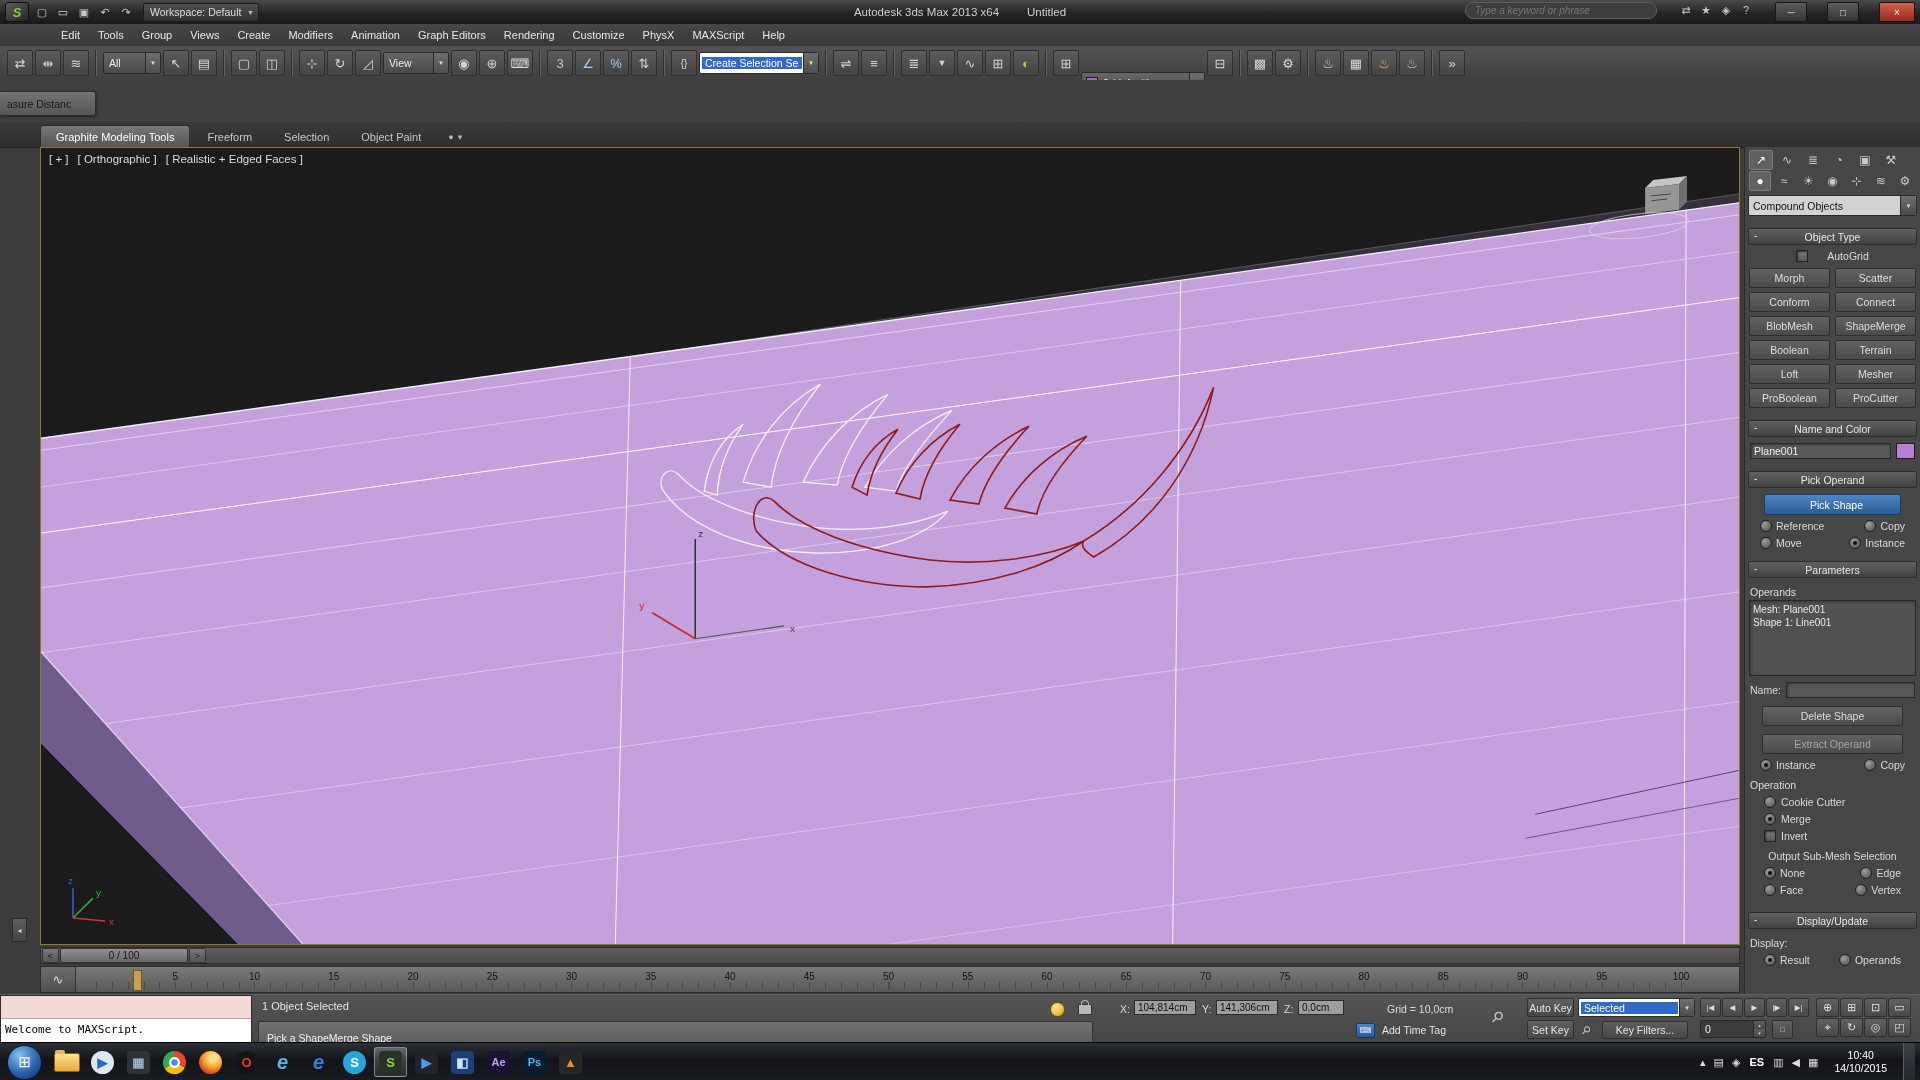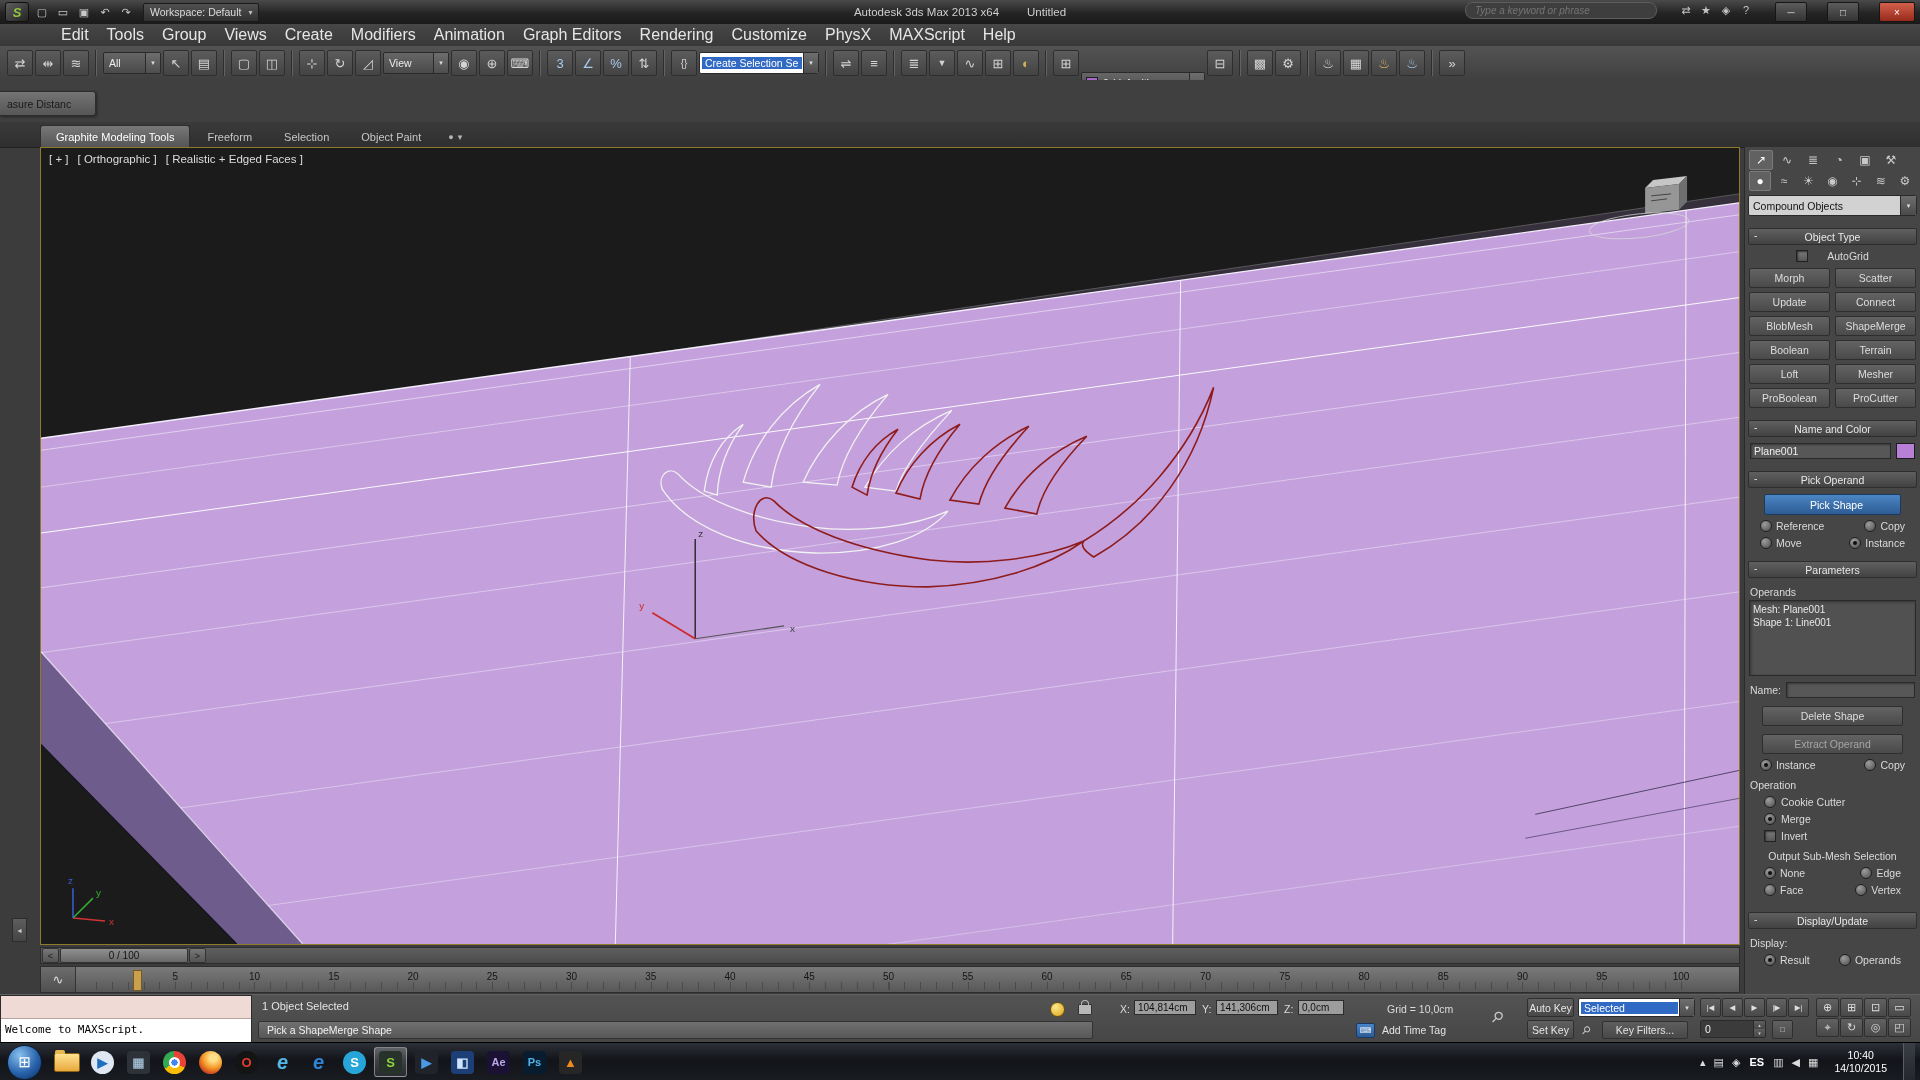--- a/index.html
+++ b/index.html
@@ -14,21 +14,21 @@
   .cary{font-size:8px;color:#bbb;}
   .tb-title{position:absolute;left:50%;transform:translateX(-50%);top:0;height:24px;display:flex;align-items:center;gap:28px;color:#cfcfcf;font-size:11.5px;white-space:nowrap;}
   .tb-right{margin-left:auto;display:flex;align-items:flex-start;gap:20px;}
   .search{width:172px;height:15px;background:#3e3e3e;border:1px solid #5d5d5d;border-radius:8px;color:#c0c0c0;font-style:italic;font-size:10px;padding:0 9px;outline:none;font-family:"Liberation Sans",sans-serif;}
   .tico{width:18px;height:16px;display:flex;align-items:center;justify-content:center;color:#c4c4c4;font-size:11px;}
   .winbtn{width:30px;height:18px;display:flex;align-items:center;justify-content:center;background:linear-gradient(#5c5c5c,#333);border:1px solid #161616;color:#ddd;font-size:10px;border-radius:2px;}
   .winbtn.close{background:linear-gradient(#d4604c,#962a1b);width:34px;color:#fff;}
 
   
   .menubar{position:absolute;left:0;top:24px;right:0;height:22px;background:linear-gradient(#474747,#383838);display:flex;align-items:center;padding-left:52px;border-bottom:1px solid #282828;}
-  .menu{padding:0 9px;height:100%;display:flex;align-items:center;color:#e6e6e6;font-size:16px;}
+  .menu{padding:0 9px;height:100%;display:flex;align-items:center;color:#e6e6e6;font-size:11px;}
 
   
   .toolbar{position:absolute;left:0;top:46px;right:0;height:34px;background:linear-gradient(#535353,#404040);display:flex;align-items:center;padding:0 7px;gap:2px;border-bottom:1px solid #282828;}
   .tbtn{width:24px;height:24px;flex:0 0 auto;display:flex;align-items:center;justify-content:center;background:linear-gradient(#5c5c5c,#434343);border:1px solid #2e2e2e;border-radius:2px;color:#d4d4d4;font-size:13px;}
   .tsep{width:1px;height:26px;background:#2e2e2e;border-right:1px solid #636363;margin:0 4px;flex:0 0 auto;}
   .combo{height:20px;background:linear-gradient(#666,#4a4a4a);border:1px solid #2a2a2a;border-radius:2px;display:flex;align-items:center;font-size:10.5px;color:#ececec;flex:0 0 auto;overflow:hidden;}
   .combo .val{flex:1;padding:0 5px;white-space:nowrap;overflow:hidden;}
   .combo .arr{width:14px;align-self:stretch;display:flex;align-items:center;justify-content:center;background:linear-gradient(#6e6e6e,#4e4e4e);border-left:1px solid #2a2a2a;font-size:7px;color:#ddd;}
   .combo.light{background:#fff;color:#111;}
   .combo.light .val{background:#316ac5;color:#fff;margin:2px 1px 2px 2px;padding:0 3px;display:flex;align-items:center;}
@@ -88,21 +88,21 @@
   .ticklines{position:absolute;left:55px;width:1586px;top:15px;height:8px;background:repeating-linear-gradient(90deg,#4b4b4b 0,#4b4b4b 1px,transparent 1px,transparent 15.85px);}
   .tick{position:absolute;top:4px;transform:translateX(-50%);font-size:10px;color:#161616;}
   .marker0{position:absolute;left:92px;top:3px;width:7px;height:19px;background:#c9a14e;border:1px solid #77591f;}
 
   
   .status{position:absolute;left:0;top:994px;right:0;height:48px;background:linear-gradient(#535353,#464646);border-top:1px solid #606060;}
   .listener{position:absolute;left:0;top:0;width:252px;height:48px;border:1px solid #2c2c2c;box-sizing:border-box;}
   .listener .pink{height:22px;background:#f0dad5;border-bottom:1px solid #b8a29d;}
   .listener .white{height:24px;background:#fff;color:#000;font-family:"DejaVu Sans Mono",monospace;font-size:11px;padding:4px 4px 0;box-sizing:border-box;white-space:nowrap;overflow:hidden;}
   .stxt{position:absolute;font-size:11px;color:#e4e4e4;white-space:nowrap;}
-  .promptbar{position:absolute;left:258px;top:26px;width:835px;height:18px;background:linear-gradient(#707070,#575757);border:1px solid #333;border-radius:2px;display:flex;align-items:center;padding:8px 8px;font-size:10.5px;color:#f2f2f2;box-sizing:border-box;}
+  .promptbar{position:absolute;left:258px;top:26px;width:835px;height:18px;background:linear-gradient(#707070,#575757);border:1px solid #333;border-radius:2px;display:flex;align-items:center;padding:16px 8px;font-size:10.5px;color:#f2f2f2;box-sizing:border-box;}
   .bulb{position:absolute;left:1050px;top:7px;width:13px;height:13px;border-radius:50%;background:radial-gradient(circle at 35% 30%,#ffe98a,#d8a017);border:1px solid #6e5407;}
   .padlock{position:absolute;left:1078px;top:9px;width:12px;height:9px;background:#b8b8b8;border:1px solid #333;border-radius:1px;}
   .padlock::before{content:'';position:absolute;left:2px;top:-5px;width:6px;height:5px;border:1.5px solid #b8b8b8;border-bottom:none;border-radius:4px 4px 0 0;}
   .clab{position:absolute;top:8px;font-size:10.5px;color:#dcdcdc;}
   .coordf{position:absolute;top:5px;height:15px;background:#9d9d9d;border:1px solid #2c2c2c;font-size:10px;color:#111;padding:0 3px;outline:none;box-sizing:border-box;font-family:"Liberation Sans",sans-serif;}
   .kbdicon{position:absolute;left:1356px;top:28px;width:17px;height:13px;background:linear-gradient(#4a85c8,#2c5a94);border:1px solid #1b3a63;border-radius:2px;color:#fff;font-size:8px;display:flex;align-items:center;justify-content:center;}
   .wrench{position:absolute;left:1492px;top:13px;font-size:15px;color:#c6c6c6;transform:rotate(45deg);}
   .akbtn{position:absolute;width:47px;height:19px;background:linear-gradient(#606060,#484848);border:1px solid #2e2e2e;border-radius:2px;color:#e6e6e6;font-size:10.5px;display:flex;align-items:center;justify-content:center;box-sizing:border-box;}
   .selcombo{position:absolute;left:1578px;top:3px;width:117px;height:19px;box-sizing:border-box;}
   .kfbtn{position:absolute;left:1602px;top:26px;width:86px;height:18px;background:linear-gradient(#5e5e5e,#484848);border:1px solid #303030;border-radius:2px;color:#e2e2e2;font-size:10.5px;display:flex;align-items:center;justify-content:center;box-sizing:border-box;}
@@ -385,21 +385,21 @@
       <span class="mm">-</span>
       <span>Object Type</span>
     </div>
     <div class="chkrow">
       <span class="chk"></span>
       <span>AutoGrid</span>
     </div>
     <div class="cpbtns">
         <div class="cp-btn">Morph</div>
         <div class="cp-btn">Scatter</div>
-        <div class="cp-btn">Update</div>
+        <div class="cp-btn">Conform</div>
         <div class="cp-btn">Connect</div>
         <div class="cp-btn">BlobMesh</div>
         <div class="cp-btn">ShapeMerge</div>
         <div class="cp-btn">Boolean</div>
         <div class="cp-btn">Terrain</div>
         <div class="cp-btn">Loft</div>
         <div class="cp-btn">Mesher</div>
         <div class="cp-btn">ProBoolean</div>
         <div class="cp-btn">ProCutter</div>
       </div>

